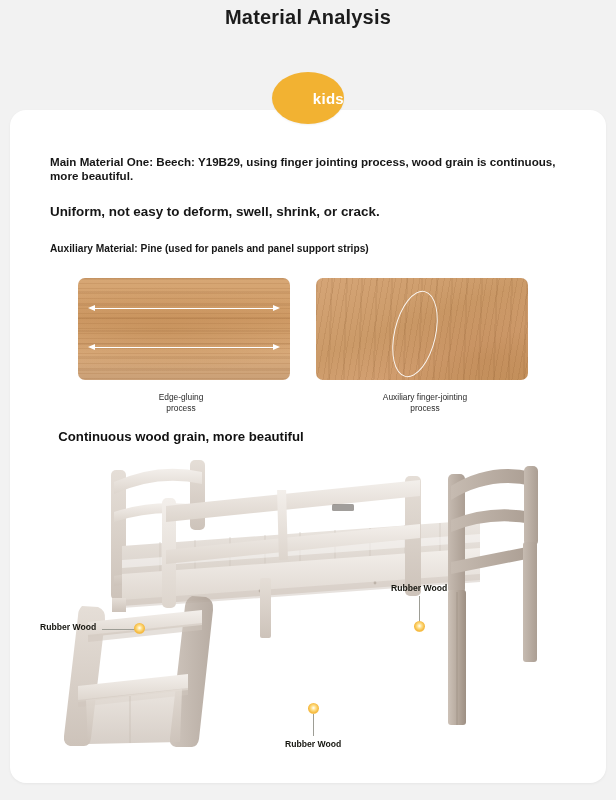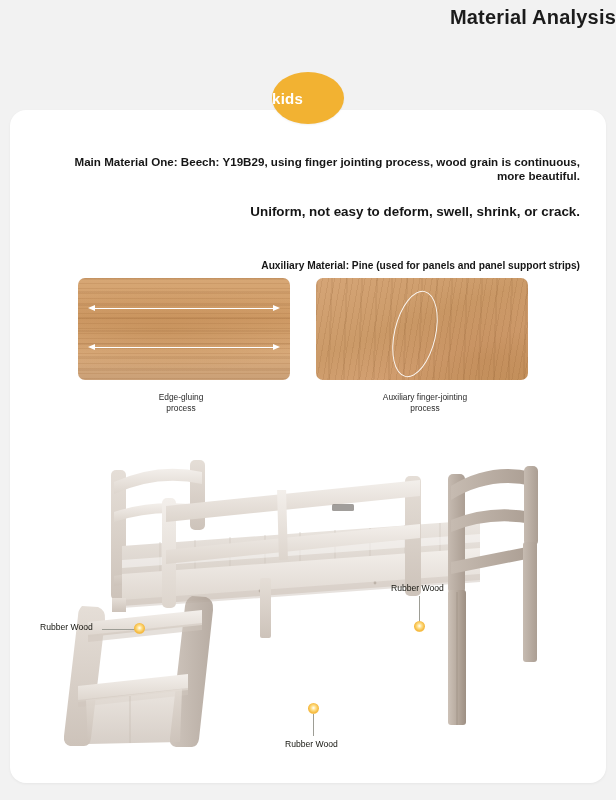--- a/index.html
+++ b/index.html
@@ -10,21 +10,21 @@
   body {
     width: 616px;
     height: 800px;
     background: #f2f2f2;
     font-family: "Liberation Sans", sans-serif;
     overflow: hidden;
     position: relative;
   }
 
   #page-title {
-    text-align: right;
+    text-align: center;
     font-size: 20px;
     font-weight: bold;
     color: #1c1c1c;
     letter-spacing: .2px;
     padding-top: 6px;
     margin: 0;
   }
 
   
   #card {
@@ -44,41 +44,40 @@
     position: absolute;
     left: 50%;
     top: 72px;
     transform: translateX(-50%);
     width: 72px;
     height: 52px;
     border-radius: 50%;
     background: #f2b232;
     display: flex;
     align-items: center;
-    justify-content: flex-start;
+    justify-content: flex-end;
     z-index: 5;
     box-shadow: 0 1px 2px rgba(0,0,0,.06);
   }
   #kids-badge .kids-text {
     color: #ffffff;
     font-size: 15px;
     font-weight: bold;
     letter-spacing: .3px;
   }
 
   
   .text-block { position: absolute; left: 40px; top: 45px; width: 530px; }
   .mat-line {
     color: #161616;
     margin: 0 0 20px 0;
     line-height: 1.25;
-    text-align: right;
   }
   .mat-line.l1, .mat-line.l2 { font-size: 11.6px; font-weight: bold; }
-  .mat-line.l3 { font-size: 13.4px; font-weight: bold; margin-bottom: 39px; }
+  .mat-line.l3 { font-size: 13.4px; font-weight: bold; margin-bottom: 22px; }
   .mat-line.l4 { font-size: 10.2px; font-weight: bold; margin-bottom: 0; }
 
   
   .panels { position: absolute; left: 0; top: 168px; width: 596px; height: 108px; }
   .panel-wrap { position: absolute; top: 0; width: 212px; height: 102px; }
   .panel-wrap.left  { left: 68px; }
   .panel-wrap.right { left: 306px; }
 
   .wood {
     position: absolute;
@@ -167,21 +166,21 @@
     position: absolute;
     left: 0; top: 340px;
     width: 596px; height: 333px;
   }
   #bed-svg { position: absolute; left: 0; top: 0; }
 
   .callout { position: absolute; }
   .callout-label {
     position: absolute;
     font-size: 8.6px;
-    font-weight: normal;
+    font-weight: bold;
     color: #15150f;
     white-space: nowrap;
   }
   .leader {
     position: absolute;
     background: #9d9d95;
   }
   .dot {
     position: absolute;
     width: 11px; height: 11px;
@@ -230,20 +229,21 @@
     </div>
 
   </div>
 
   <div class="captions">
     <div class="cap-col left">
       <p class="cap-small">
         <span>Edge-gluing</span><br>
         <span>process</span>
       </p>
+      <p class="cap-big">Continuous wood grain, more beautiful</p>
     </div>
     <div class="cap-col right">
       <p class="cap-small">
         <span>Auxiliary finger-jointing</span><br>
         <span>process</span>
       </p>
     </div>
   </div>
 
   <div id="bed-figure">

